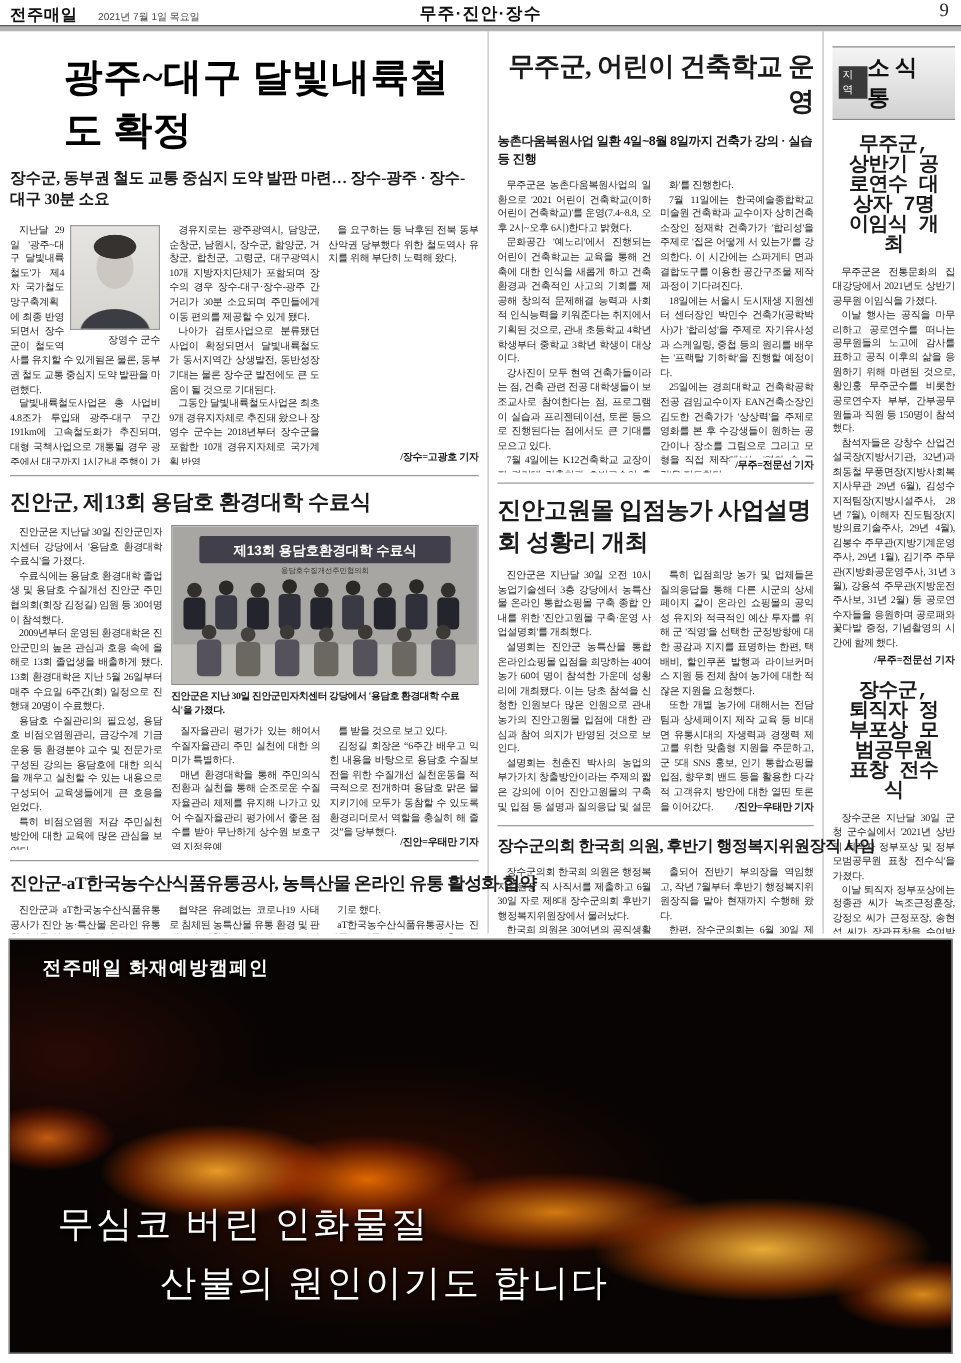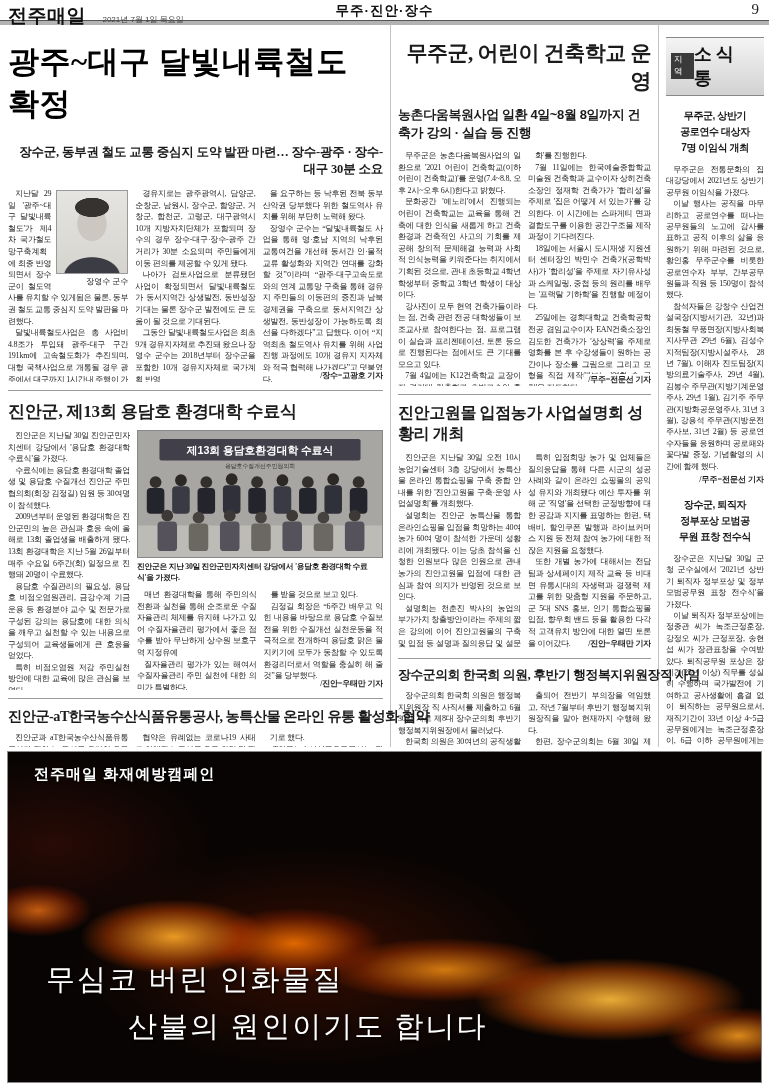--- a/index.html
+++ b/index.html
@@ -1,41 +1,41 @@
 <!DOCTYPE html>
 <html><head>
 <meta charset="utf-8">
 <style>
   * { margin:0; padding:0; box-sizing:border-box; }
   body { background:#e8e8e8; font-family:"Liberation Serif","DejaVu Serif",serif; }
   .page { position:relative; width:769px; height:1090px; margin:0 auto; background:#fff; color:#1b1b1b; overflow:hidden; }
 
   
   .masthead { position:relative; height:20px; padding:3px 10px 0 8px; font-family:"Liberation Sans","DejaVu Sans",sans-serif; }
-  .masthead .logo { font-weight:bold; font-size:19px; letter-spacing:.5px; color:#111; }
+  .masthead .logo { font-weight:bold; font-size:13px; letter-spacing:.5px; color:#111; }
   .masthead .date { font-size:8px; color:#444; margin-left:12px; }
   .masthead .section { position:absolute; left:0; right:0; top:2px; text-align:center; font-weight:bold; font-size:13.5px; letter-spacing:1px; color:#111; }
   .masthead .pageno { position:absolute; right:10px; top:1px; font-size:15px; color:#222; font-family:"Liberation Serif",serif; }
   .mast-rule { height:5px; background:#b3b3b3; border-top:1px solid #555; margin:0 0 0 0; }
 
   
   .main-row { display:flex; height:722px; padding:0 5px 0 8px; overflow:hidden; }
   .region-left { width:383px; padding-right:7px; border-right:1px solid #c2c2c2; }
   .region-mid  { width:268px; padding:0 7px; border-right:1px solid #c2c2c2; }
   .region-side { flex:1; padding-left:7px; }
   .divider { border:none; border-top:1px solid #9b9b9b; margin:8px 0; }
 
   
-  .h1 { font-size:31px; font-weight:bold; letter-spacing:.5px; margin-top:16px; color:#000; }
-  .h1-sub { font-size:12.5px; font-weight:bold; margin-top:19px; letter-spacing:-.2px;text-align:right; }
+  .h1 { font-size:31px; font-weight:bold; letter-spacing:.5px; margin-top:16px; color:#000;margin-left:43px; }
+  .h1-sub { font-size:12.5px; font-weight:bold; margin-top:9px; letter-spacing:-.2px; }
   .h2 { font-size:17px; font-weight:bold; letter-spacing:-.2px; margin:9px 0 7px; }
   .h3 { font-size:14.2px; font-weight:bold; letter-spacing:-.5px; margin:7px 0 6px; white-space:nowrap; }
   .h-mid1 { font-size:21px; font-weight:bold; margin-top:14px; letter-spacing:-.5px;text-align:right; }
-  .h-mid1-sub { font-size:13px; font-weight:bold; margin:11px 0 8px; letter-spacing:-.4px; font-family:"Liberation Sans","DejaVu Sans",sans-serif; }
-  .h-mid2 { font-size:16px; font-weight:bold; letter-spacing:-.4px; margin:8px 0 7px; }
+  .h-mid1-sub { font-size:10px; font-weight:bold; margin:11px 0 8px; letter-spacing:-.4px; font-family:"Liberation Sans","DejaVu Sans",sans-serif; }
+  .h-mid2 { font-size:19px; font-weight:bold; letter-spacing:-.4px; margin:8px 0 7px; }
   .h-mid3 { font-size:12.8px; font-weight:bold; letter-spacing:-.4px; margin:7px 0 6px; white-space:nowrap; }
 
   .cols { display:flex; gap:7px; overflow:hidden; }
   .col { flex:1; position:relative; font-size:8px; line-height:11.6px; letter-spacing:-.2px; text-align:justify; overflow:hidden; }
   .para { text-indent:.9em; }
   .byline { position:absolute; right:0; bottom:0; background:#fff; font-weight:600; font-size:8px; padding-left:4px; }
 
   
   .rail-body { height:194px; margin-top:10px; }
   .portrait-wrap { float:right; width:72px; margin:2px 0 2px 5px; text-align:right; }
@@ -59,21 +59,21 @@
 
   
   .arch-body { height:236px; }
   .gw-body { height:198px;font-family:Liberation Serif, serif; }
   .cc-body { height:96px; }
 
   
   .side-header { margin-top:12px; background:linear-gradient(#f4f4f4,#d2d2d2); border-top:1px solid #888; border-bottom:1px solid #888; padding:4px 5px 5px; display:flex; align-items:center; gap:0; }
   .side-header .tag { background:#3a3a3a; color:#fff; font-size:8.5px; padding:1px 3px; font-family:"Liberation Sans",sans-serif; }
   .side-header .ttl { font-size:18px; font-weight:bold; letter-spacing:4px; font-family:"Liberation Sans","DejaVu Sans",sans-serif; color:#111; }
-  .side-item-title { text-align:center; font-weight:bold; font-size:10px; line-height:16px; letter-spacing:-.4px; margin:12px 12px 8px; font-family:Liberation Sans, sans-serif; }
+  .side-item-title { text-align:center; font-weight:bold; font-size:16px; line-height:16px; letter-spacing:-.4px; margin:12px 12px 8px; font-family:Liberation Mono, monospace; }
   .side-body { font-size:8px; line-height:11.4px; letter-spacing:-.2px; text-align:justify; }
   .side-byline { text-align:right; font-weight:600; font-size:8px; margin-top:2px; }
 
   
   .fire-ad { position:relative; margin:4px 7px 0; height:332px; border:1px solid #8a8a8a; overflow:hidden;
     background:
       radial-gradient(ellipse 70px 34px at 4% 48%,  rgba(255,120,20,.75), rgba(170,40,0,.35) 55%, rgba(0,0,0,0) 78%),
       radial-gradient(ellipse 120px 48px at 22% 56%, rgba(255,170,40,.9),  rgba(210,70,0,.45) 55%, rgba(0,0,0,0) 78%),
       radial-gradient(ellipse 110px 44px at 38% 58%, rgba(255,120,0,.85),  rgba(160,40,0,.4)  58%, rgba(0,0,0,0) 80%),
       radial-gradient(ellipse 150px 40px at 58% 66%, rgba(255,150,20,.8),  rgba(190,60,0,.4)  55%, rgba(0,0,0,0) 80%),
@@ -121,21 +121,20 @@
         <div class="col">
           <div>
               <p class="para">경유지로는 광주광역시, 담양군, 순창군, 남원시, 장수군, 함양군, 거창군, 합천군, 고령군, 대구광역시 10개 지방자치단체가 포함되며 장수의 경우 장수-대구·장수-광주 간 거리가 30분 소요되며 주민들에게 이동 편의를 제공할 수 있게 됐다.</p>
               <p class="para">나아가 검토사업으로 분류됐던 사업이 확정되면서 달빛내륙철도가 동서지역간 상생발전, 동반성장 기대는 물론 장수군 발전에도 큰 도움이 될 것으로 기대된다.</p>
               <p class="para">그동안 달빛내륙철도사업은 최초 9개 경유지자체로 추진돼 왔으나 장영수 군수는 2018년부터 장수군을 포함한 10개 경유지자체로 국가계획 반영</p>
             </div>
         </div>
         <div class="col">
           <div>
               <p class="para">을 요구하는 등 낙후된 전북 동부산악권 당부했다 위한 철도역사 유치를 위해 부단히 노력해 왔다.</p>
-              <p class="para">장영수 군수는 “달빛내륙철도 사업을 통해 영·호남 지역의 낙후된 교통여건을 개선해 동서간 인·물적 교류 활성화와 지역간 연대를 강화할 것”이라며 “광주·대구고속도로와의 연계 교통망 구축을 통해 경유지 주민들의 이동편의 증진과 남북경제권을 구축으로 동서지역간 상생발전, 동반성장이 가능하도록 최선을 다하겠다”고 답했다. 이어 “지역최초 철도역사 유치를 위해 사업진행 과정에도 10개 경유지 지자체와 적극 협력해 나가겠다”고 덧붙였다.</p>
             </div>
           <span class="byline">/장수=고광호 기자</span>
         </div>
       </div>
 
       <hr class="divider">
 
       <div class="h2">진안군, 제13회 용담호 환경대학 수료식</div>
 
       <div class="yd-body">
@@ -189,22 +188,22 @@
               <circle cx="190" cy="88" r="6" fill="#46423f"></circle>
                 <rect x="180" y="94" width="20" height="28" rx="4" fill="#6b6862"></rect>
               <circle cx="222" cy="86" r="6" fill="#3d3936"></circle>
                 <rect x="212" y="92" width="20" height="30" rx="4"></rect>
             </g>
           </svg>
           <div class="yd-cap">진안군은 지난 30일 진안군민자치센터 강당에서 '용담호 환경대학 수료식'을 가졌다.</div>
           <div class="yd-cols">
             <div class="col">
               <div>
+                  <p class="para">질자율관리 평가가 있는 해여서 수질자율관리 주민 실천에 대한 의미가 특별하다.</p>
                   <p class="para">매년 환경대학을 통해 주민의식 전환과 실천을 통해 순조로운 수질자율관리 체제를 유지해 나가고 있어 수질자율관리 평가에서 좋은 점수를 받아 무난하게 상수원 보호구역 지정유예</p>
-                  <p class="para">질자율관리 평가가 있는 해여서 수질자율관리 주민 실천에 대한 의미가 특별하다.</p>
                 </div>
             </div>
             <div class="col">
               <div>
                   <p class="para">를 받을 것으로 보고 있다.</p>
                   <p class="para">김정길 회장은 “6주간 배우고 익힌 내용을 바탕으로 용담호 수질보전을 위한 수질개선 실천운동을 적극적으로 전개하며 용담호 맑은 물 지키기에 모두가 동참할 수 있도록 환경리더로서 역할을 충실히 해 줄 것”을 당부했다.</p>
                 </div>
               <span class="byline">/진안=우태만 기자</span>
             </div>
           </div>
@@ -265,21 +264,21 @@
       <div class="cols gw-body">
         <div class="col">
           <div>
               <p class="para">진안군은 지난달 30일 오전 10시 농업기술센터 3층 강당에서 농특산물 온라인 통합쇼핑몰 구축 종합 안내를 위한 '진안고원몰 구축·운영 사업설명회'를 개최했다.</p>
               <p class="para">설명회는 진안군 농특산물 통합 온라인쇼핑몰 입점을 희망하는 40여 농가 60여 명이 참석한 가운데 성황리에 개최됐다. 이는 당초 참석을 신청한 인원보다 많은 인원으로 관내 농가의 진안고원몰 입점에 대한 관심과 참여 의지가 반영된 것으로 보인다.</p>
               <p class="para">설명회는 천춘진 박사의 농업의 부가가치 창출방안이라는 주제의 짧은 강의에 이어 진안고원몰의 구축 및 입점 등 설명과 질의응답 및 설문으로 진행됐다.</p>
             </div>
         </div>
         <div class="col">
           <div>
-              <p class="para">특히 입점희망 농가 및 업체들은 질의응답을 통해 다른 시군의 성공사례와 같이 온라인 쇼핑몰의 공익성 유지와 개최됐다 예산 투자를 위해 군 '직영'을 선택한 군정방향에 대한 공감과 지지를 표명하는 한편, 택배비, 할인쿠폰 발행과 라이브커머스 지원 등 전체 참여 농가에 대한 적잖은 지원을 요청했다.</p>
+              <p class="para">특히 입점희망 농가 및 업체들은 질의응답을 통해 다른 시군의 상세페이지 같이 온라인 쇼핑몰의 공익성 유지와 적극적인 예산 투자를 위해 군 '직영'을 선택한 군정방향에 대한 공감과 지지를 표명하는 한편, 택배비, 할인쿠폰 발행과 라이브커머스 지원 등 전체 참여 농가에 대한 적잖은 지원을 요청했다.</p>
               <p class="para">또한 개별 농가에 대해서는 전담팀과 상세페이지 제작 교육 등 비대면 유통시대의 자생력과 경쟁력 제고를 위한 맞춤형 지원을 주문하고, 군 5대 SNS 홍보, 인기 통합쇼핑몰 입점, 향우회 밴드 등을 활용한 다각적 고객유치 방안에 대한 열띤 토론을 이어갔다.</p>
             </div>
           <span class="byline">/진안=우태만 기자</span>
         </div>
       </div>
 
       <hr class="divider">
 
       <div class="h-mid3">장수군의회 한국희 의원, 후반기 행정복지위원장직 사임</div>
       <div class="cols cc-body">

